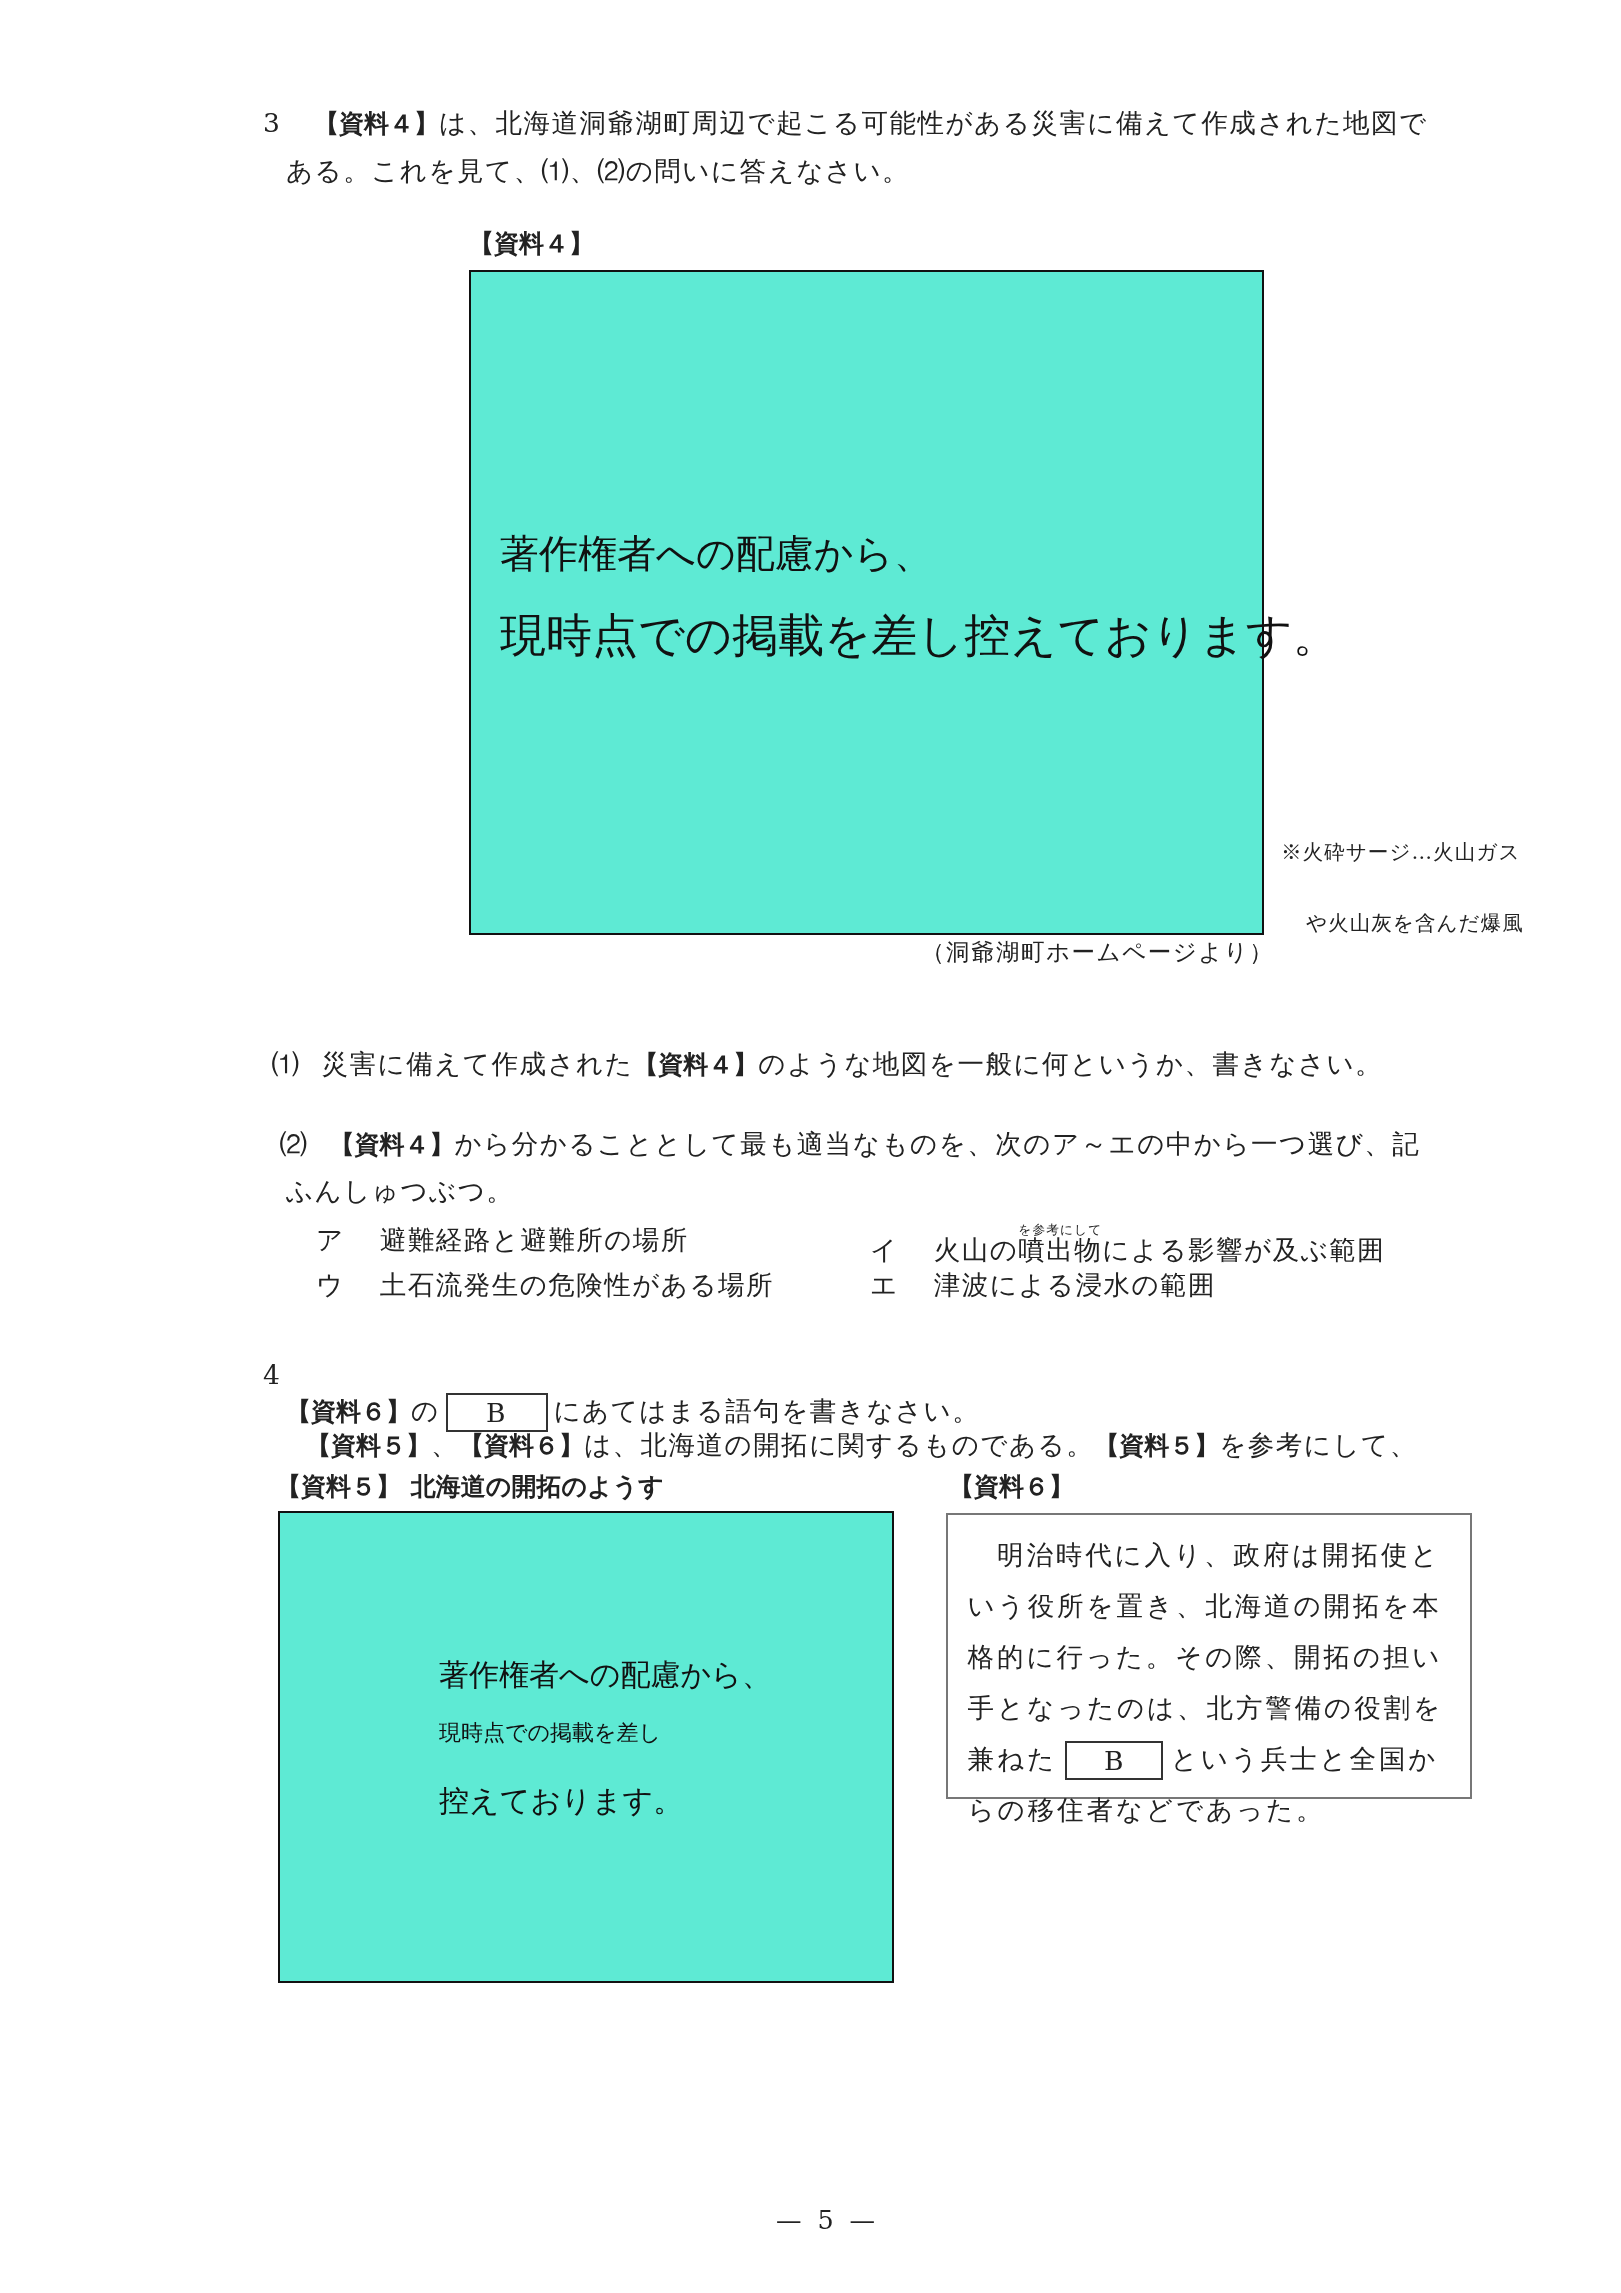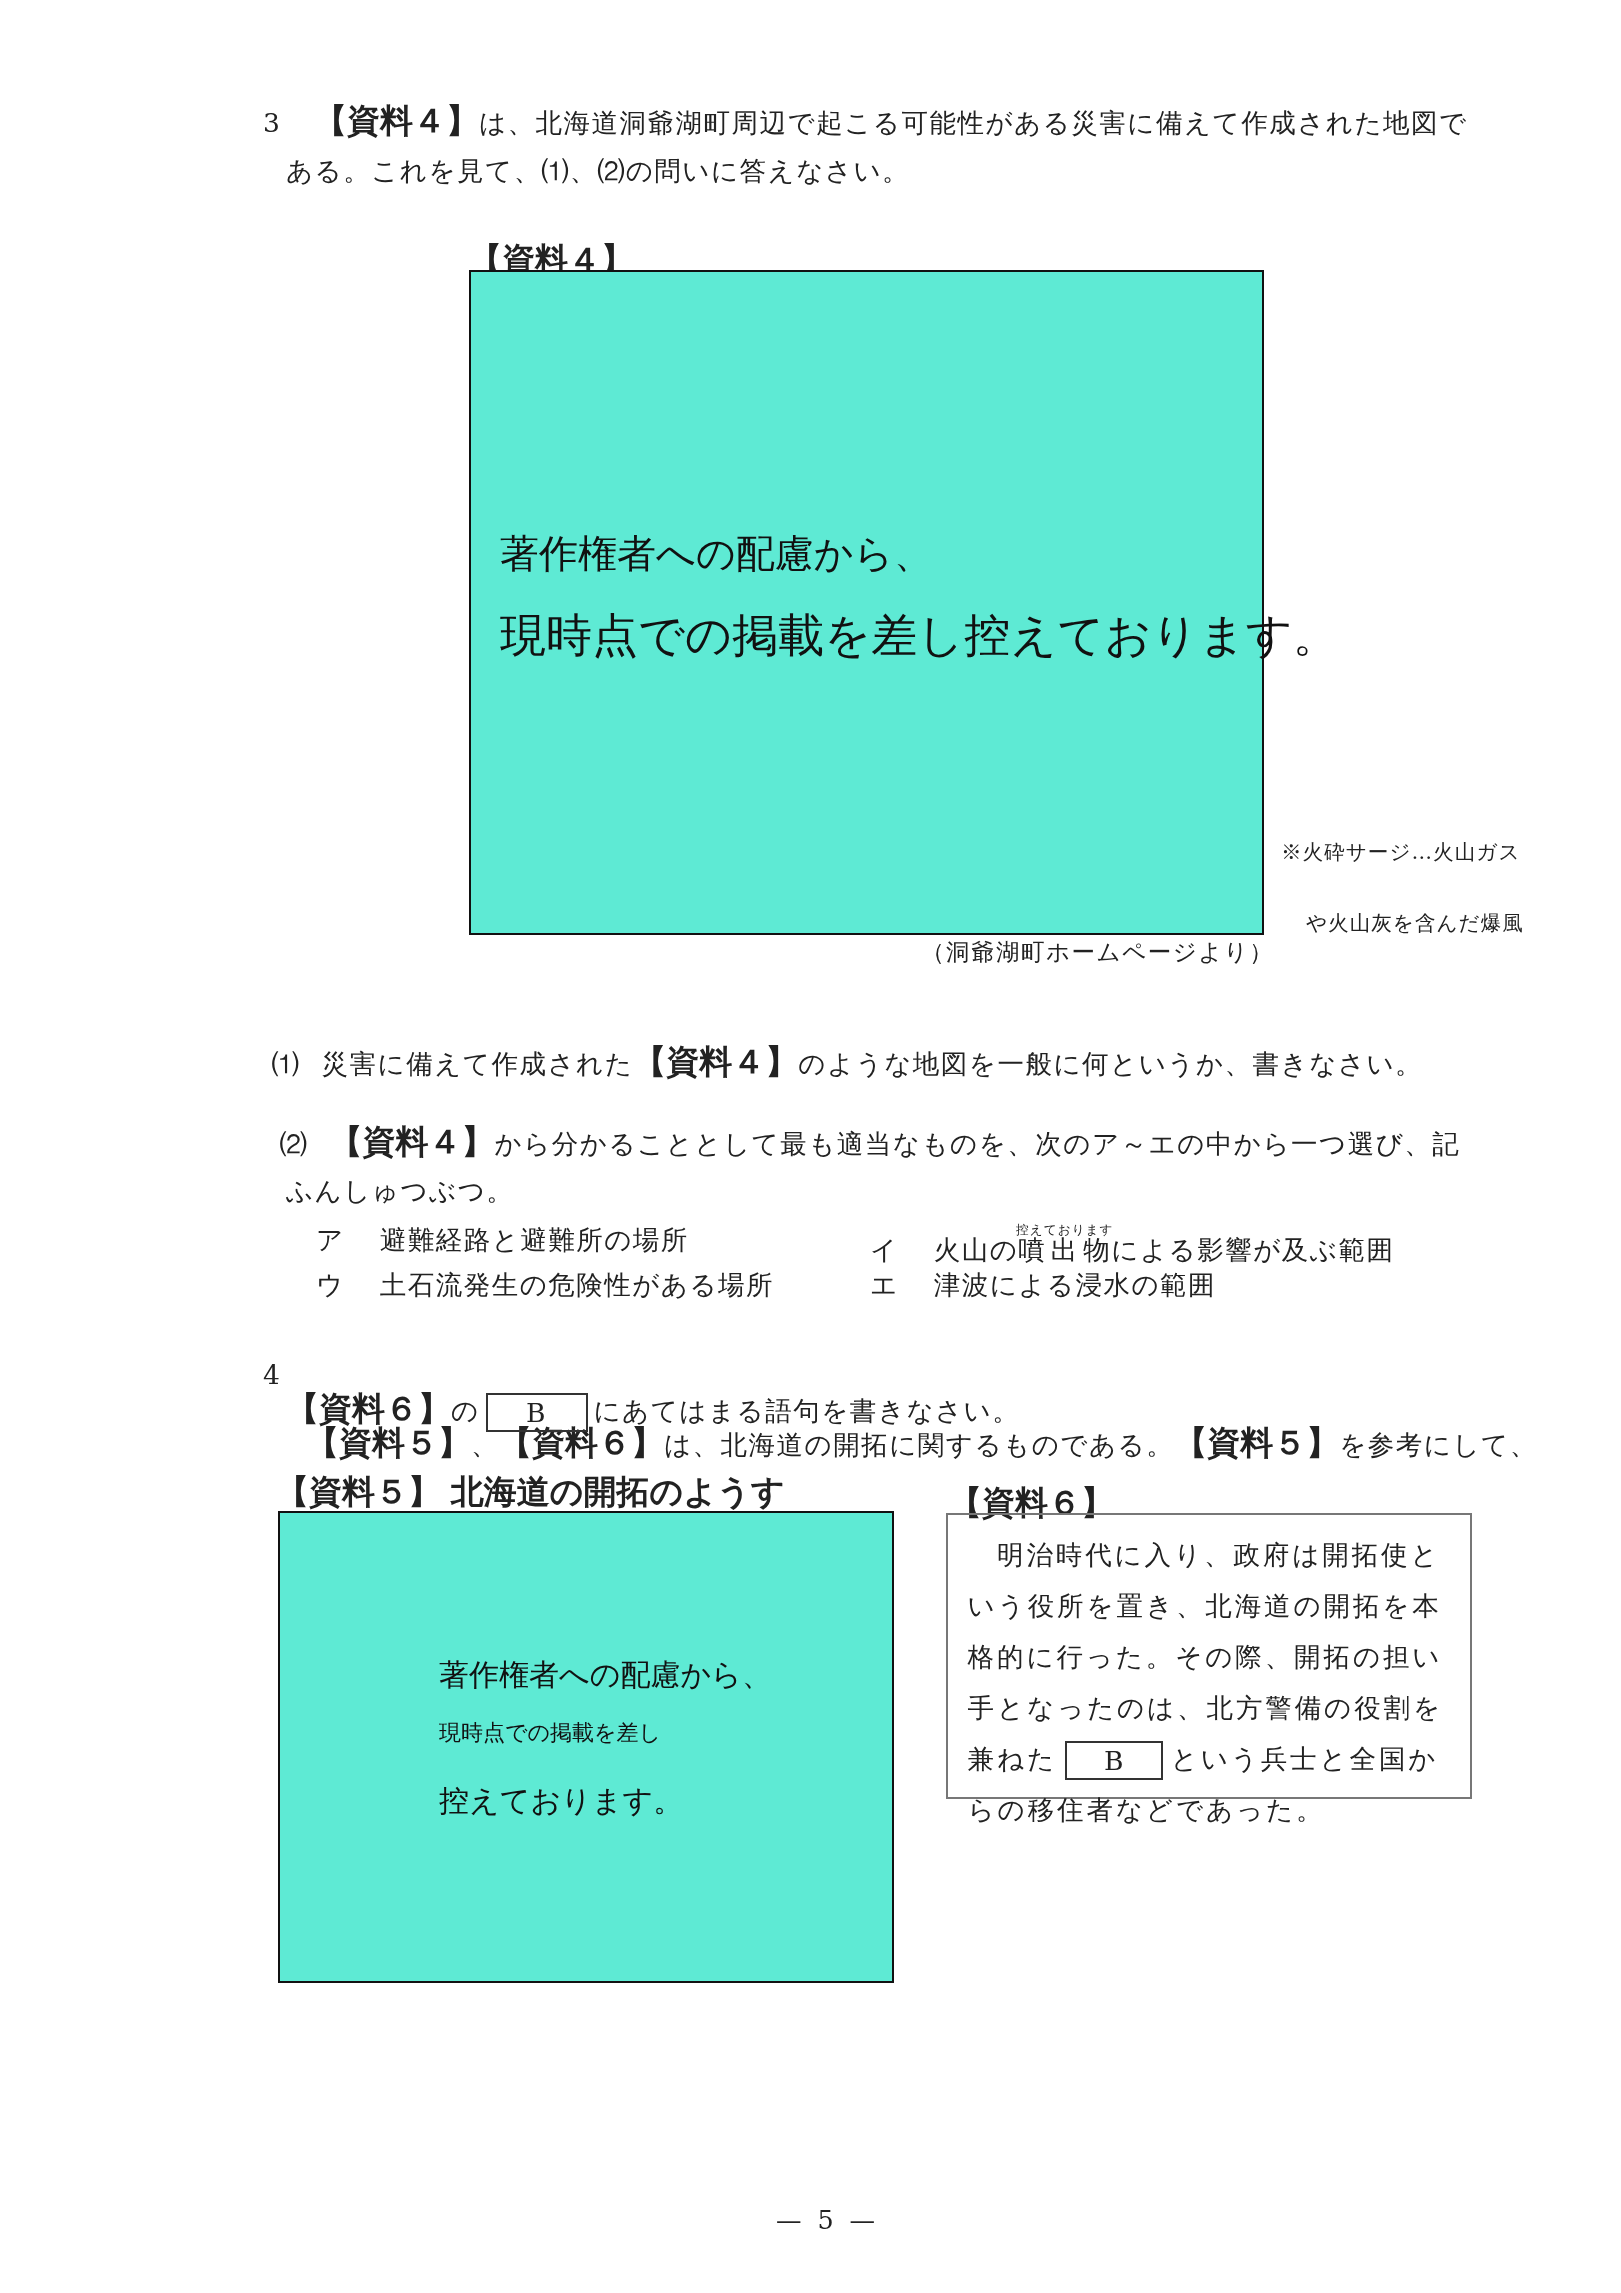--- a/index.html
+++ b/index.html
@@ -3,21 +3,21 @@
   <meta charset="utf-8">
   <style>
     html, body { margin:0; padding:0; }
     body {
       width:1621px; height:2294px; position:relative; background:#ffffff;
       color:#222; font-family:"DejaVu Serif","Liberation Serif",serif;
       overflow:hidden;
     }
     .abs { position:absolute; white-space:nowrap; }
     .t { font-size:26.5px; line-height:33px; letter-spacing:1.5px; }
-    .lbl { font-family:Liberation Mono, monospace; font-weight:bold; font-size:33px; letter-spacing:0;margin-top:11px; }
+    .lbl { font-family:Liberation Mono, monospace; font-weight:bold; font-size:25px; letter-spacing:0; }
     .box { position:absolute; border:2.9px solid #111; box-sizing:border-box; background:#5eead4; }
     .thinbox { position:absolute; border:2px solid #777; box-sizing:border-box;padding-left:8px; }
     .notice { position:absolute; font-family:"DejaVu Sans","Liberation Sans",sans-serif; color:#111; font-weight:300; }
     .blank {
       display:inline-block; border:2px solid #333; text-align:center;
       font-family:"DejaVu Serif","Liberation Serif",serif; vertical-align:middle;
       box-sizing:border-box;
     }
     ruby rt { font-size:12.7px; letter-spacing:1px; }
     .small { font-size:20.6px; line-height:29px; letter-spacing:1px; }
@@ -49,21 +49,21 @@
 
 <div class="abs t" style="left:280px; top:1127px;">
   <span>⑵</span><span style="display:inline-block;width:21.6px;"></span><span class="lbl">【資料４】</span><span>から分かることとして最も適当なものを、次のア～エの中から一つ選び、記</span>
 </div>
 <div class="abs t" style="left:286px; top:1174px;">ふんしゅつぶつ。</div>
 
 <div class="abs t" style="left:316px; top:1223px;">
   <span>ア</span><span style="display:inline-block;width:35px;"></span><span>避難経路と避難所の場所</span>
 </div>
 <div class="abs t" style="left:870px; top:1223px;">
-  <span>イ</span><span style="display:inline-block;width:35px;"></span><span>火山の</span><ruby><span>噴出物</span><rt>控えております</rt></ruby><span>による影響が及ぶ範囲</span>
+  <span>イ</span><span style="display:inline-block;width:35px;"></span><span>火山の</span><ruby><span>噴出物</span><rt>を参考にして</rt></ruby><span>による影響が及ぶ範囲</span>
 </div>
 <div class="abs t" style="left:316px; top:1268px;">
   <span>ウ</span><span style="display:inline-block;width:35px;"></span><span>土石流発生の危険性がある場所</span>
 </div>
 <div class="abs t" style="left:870px; top:1268px;">
   <span>エ</span><span style="display:inline-block;width:35px;"></span><span>津波による浸水の範囲</span>
 </div>
 
 <div class="abs t" style="left:263px; top:1358px;">4</div>
 <div class="abs t" style="left:306px; top:1428px;">

